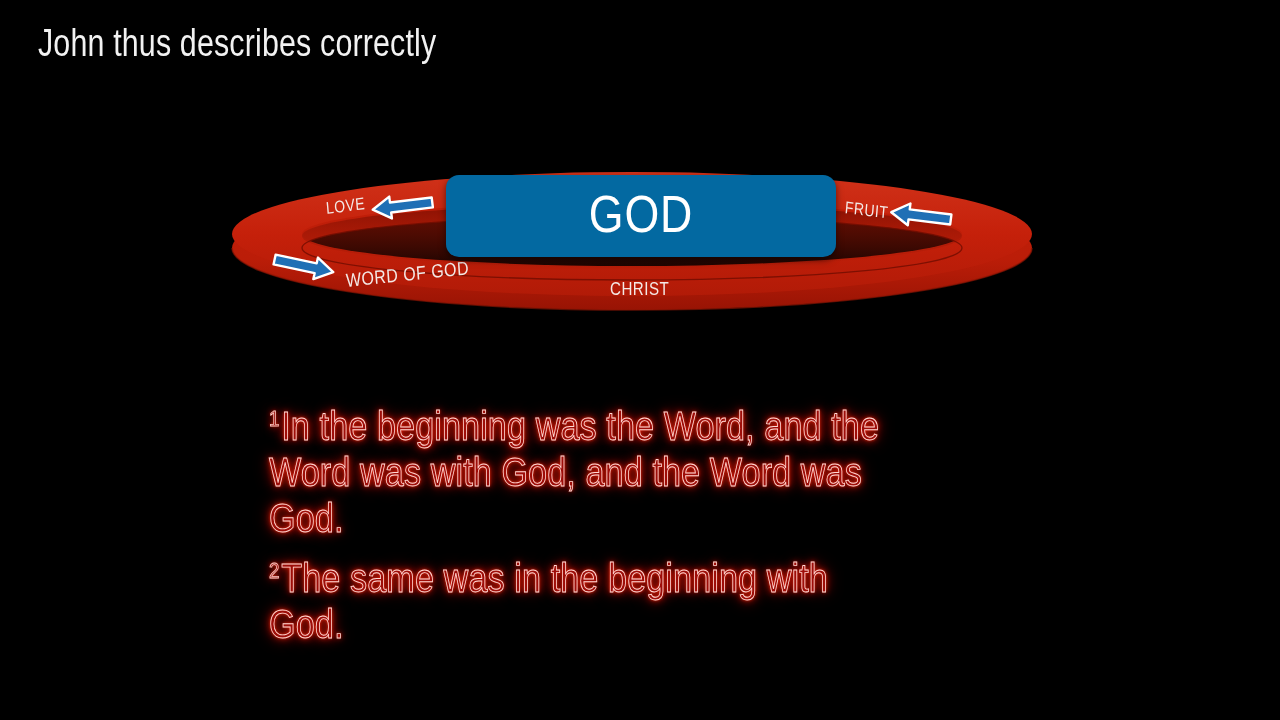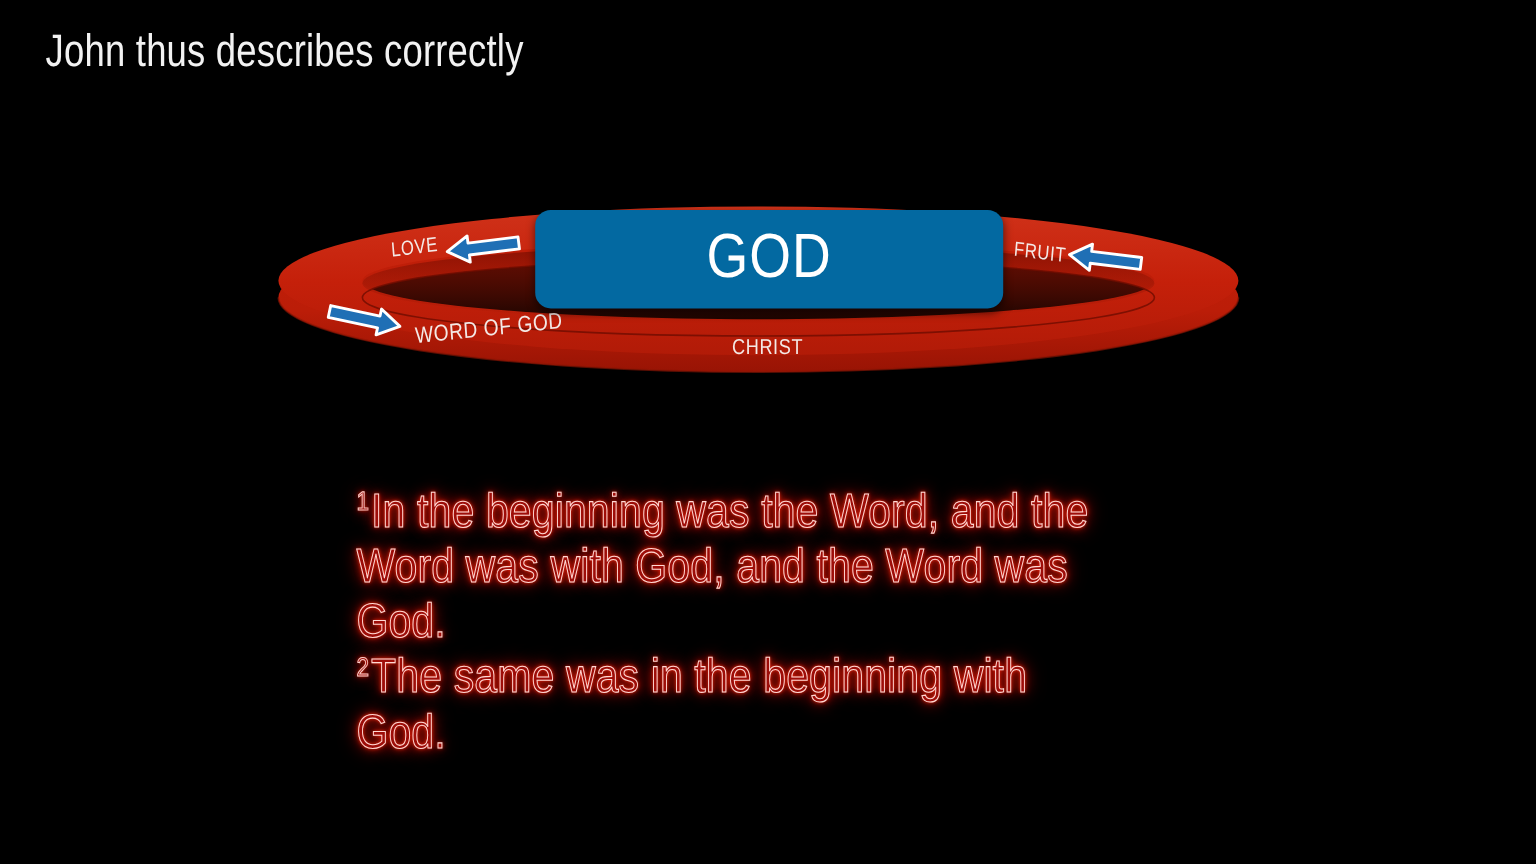--- a/index.html
+++ b/index.html
@@ -88,40 +88,40 @@
   #label-christ {
     left:610px; top:279px;
     font-size:18px;
     transform:scaleX(0.84);
     transform-origin:left center;
   }
 
   
   #verses {
     position:absolute;
-    left:297px; top:403px;
+    left:269px; top:403px;
     width:740px;
     text-decoration:underline;
   }
   .verse {
     font-family:"Liberation Sans Narrow","Liberation Sans",sans-serif;
     font-size:40px;
     line-height:46px;
     color:#9e0d08;
     transform-origin:left top;
     -webkit-text-stroke:0.9px #ffd9d4;
     text-shadow:
        0 0 3px #ff2a14,
        0 0 7px #e01a06,
        0 0 13px #b01005,
        0 0 20px #7a0a02;
     letter-spacing:0.1px;
   }
   .verse-inner { display:inline-block; transform:scaleX(0.855); transform-origin:left top; }
-  #verse-2 { }
+  #verse-2 { margin-top:14px; }
   .verse sup {
     font-size:22px;
     vertical-align:super;
     line-height:0;
     padding-right:2px;
   }
 </style>
 </head>
 <body>
 

